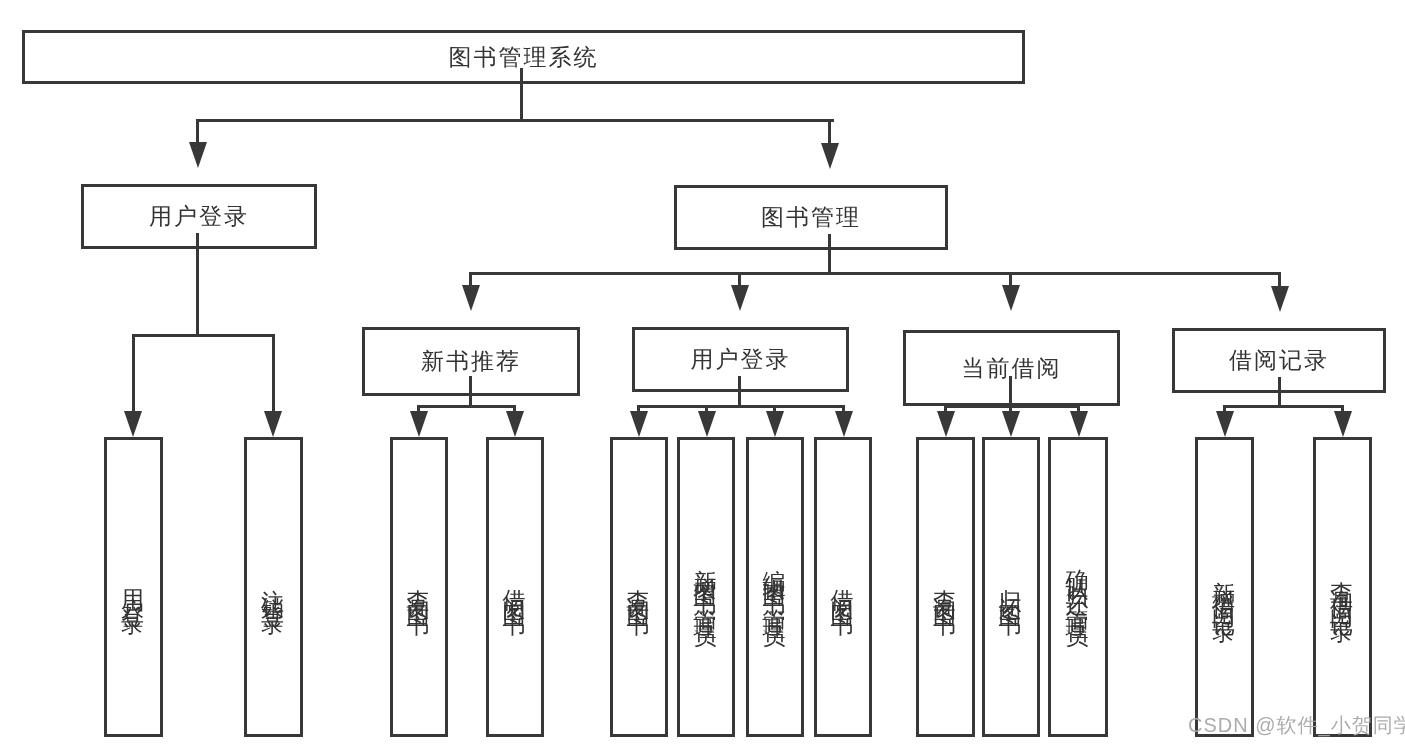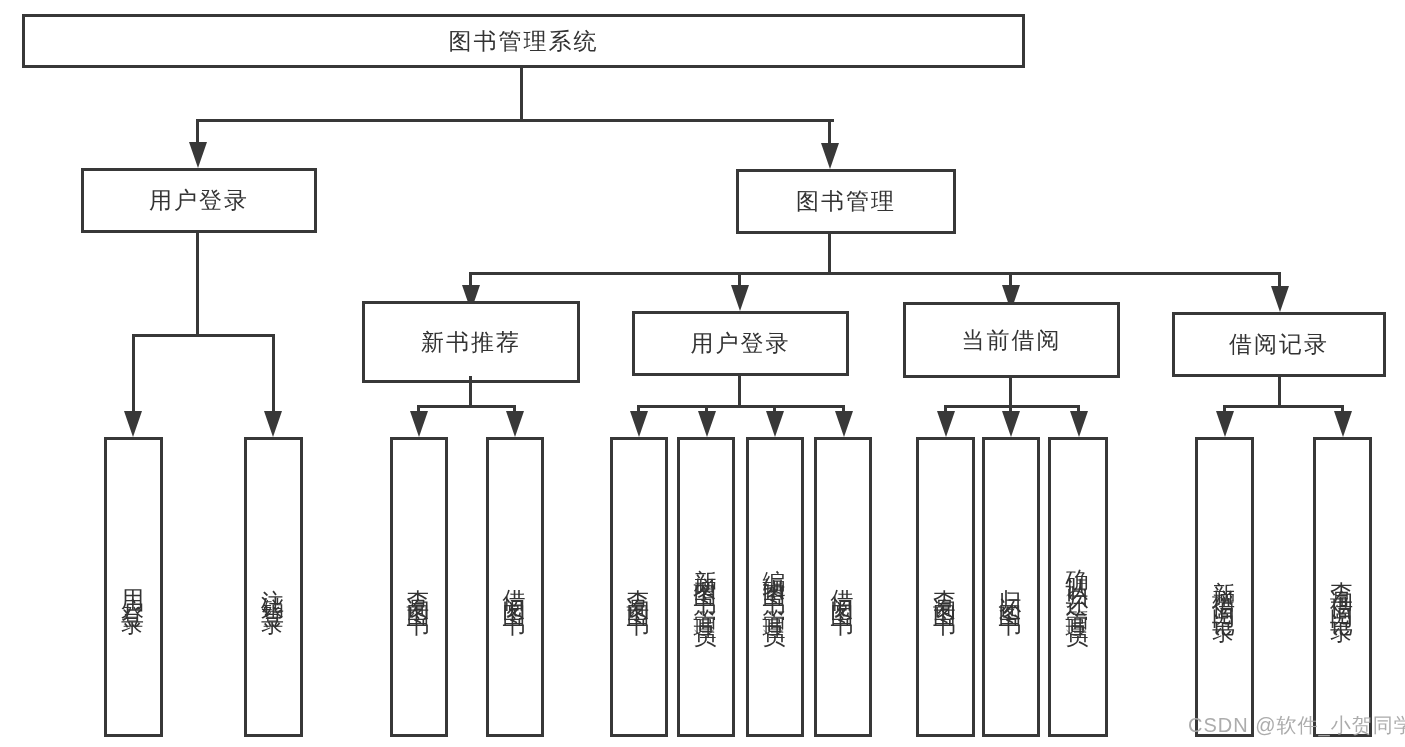--- a/index.html
+++ b/index.html
@@ -20,20 +20,21 @@
     box-sizing: border-box;
     border: 3px solid #383838;
     background: #ffffff;
     display: flex;
     align-items: center;
     justify-content: center;
     font-size: 23px;
     letter-spacing: 2px;
     color: #333333;
     white-space: nowrap;
+    margin-top: 16px;
   }
   .box-v {
     position: absolute;
     box-sizing: border-box;
     border: 3px solid #383838;
     background: #ffffff;
     display: flex;
     align-items: center;
     justify-content: center;
     writing-mode: vertical-rl;
@@ -73,43 +74,43 @@
   <div class="box-h" style="left:22px; top:14px; width:1003px; height:54px;">图书管理系统</div>
 
   <div class="line" style="left:520px; top:68px; width:3px; height:54px;"></div>
   <div class="line" style="left:196px; top:119px; width:638px; height:3px;"></div>
   <div class="line" style="left:196px; top:119px; width:3px; height:28px;"></div>
   <div class="arrowhead" style="left:189px; top:142px;"></div>
   <div class="line" style="left:828px; top:119px; width:3px; height:28px;"></div>
   <div class="arrowhead" style="left:821px; top:143px;"></div>
 
   <div class="box-h" style="left:81px; top:168px; width:236px; height:65px;">用户登录</div>
-  <div class="box-h" style="left:736px; top:169px; width:220px; height:65px;">图书管理</div>
+  <div class="box-h" style="left:674px; top:169px; width:274px; height:65px;">图书管理</div>
 
   <div class="line" style="left:196px; top:233px; width:3px; height:104px;"></div>
   <div class="line" style="left:132px; top:334px; width:143px; height:3px;"></div>
   <div class="line" style="left:132px; top:334px; width:3px; height:80px;"></div>
   <div class="arrowhead" style="left:124px; top:411px;"></div>
   <div class="line" style="left:272px; top:334px; width:3px; height:80px;"></div>
   <div class="arrowhead" style="left:264px; top:411px;"></div>
 
   <div class="line" style="left:828px; top:234px; width:3px; height:41px;"></div>
   <div class="line" style="left:469px; top:272px; width:812px; height:3px;"></div>
   <div class="line" style="left:469px; top:272px; width:3px; height:16px;"></div>
   <div class="arrowhead" style="left:462px; top:285px;"></div>
   <div class="line" style="left:738px; top:272px; width:3px; height:16px;"></div>
   <div class="arrowhead" style="left:731px; top:285px;"></div>
   <div class="line" style="left:1009px; top:272px; width:3px; height:16px;"></div>
   <div class="arrowhead" style="left:1002px; top:285px;"></div>
   <div class="line" style="left:1278px; top:272px; width:3px; height:16px;"></div>
   <div class="arrowhead" style="left:1271px; top:286px;"></div>
 
-  <div class="box-h" style="left:362px; top:301px; width:218px; height:82px;">新书推荐</div>
+  <div class="box-h" style="left:362px; top:311px; width:218px; height:69px;">新书推荐</div>
   <div class="box-h" style="left:632px; top:311px; width:217px; height:65px;">用户登录</div>
-  <div class="box-h" style="left:903px; top:302px; width:217px; height:76px;">当前借阅</div>
+  <div class="box-h" style="left:903px; top:314px; width:217px; height:76px;">当前借阅</div>
   <div class="box-h" style="left:1172px; top:312px; width:214px; height:65px;">借阅记录</div>
 
   <div class="line" style="left:469px; top:376px; width:3px; height:32px;"></div>
   <div class="line" style="left:417px; top:405px; width:99px; height:3px;"></div>
   <div class="line" style="left:417px; top:405px; width:3px; height:9px;"></div>
   <div class="arrowhead" style="left:410px; top:411px;"></div>
   <div class="line" style="left:513px; top:405px; width:3px; height:9px;"></div>
   <div class="arrowhead" style="left:506px; top:411px;"></div>
 
   <div class="line" style="left:738px; top:376px; width:3px; height:32px;"></div>

